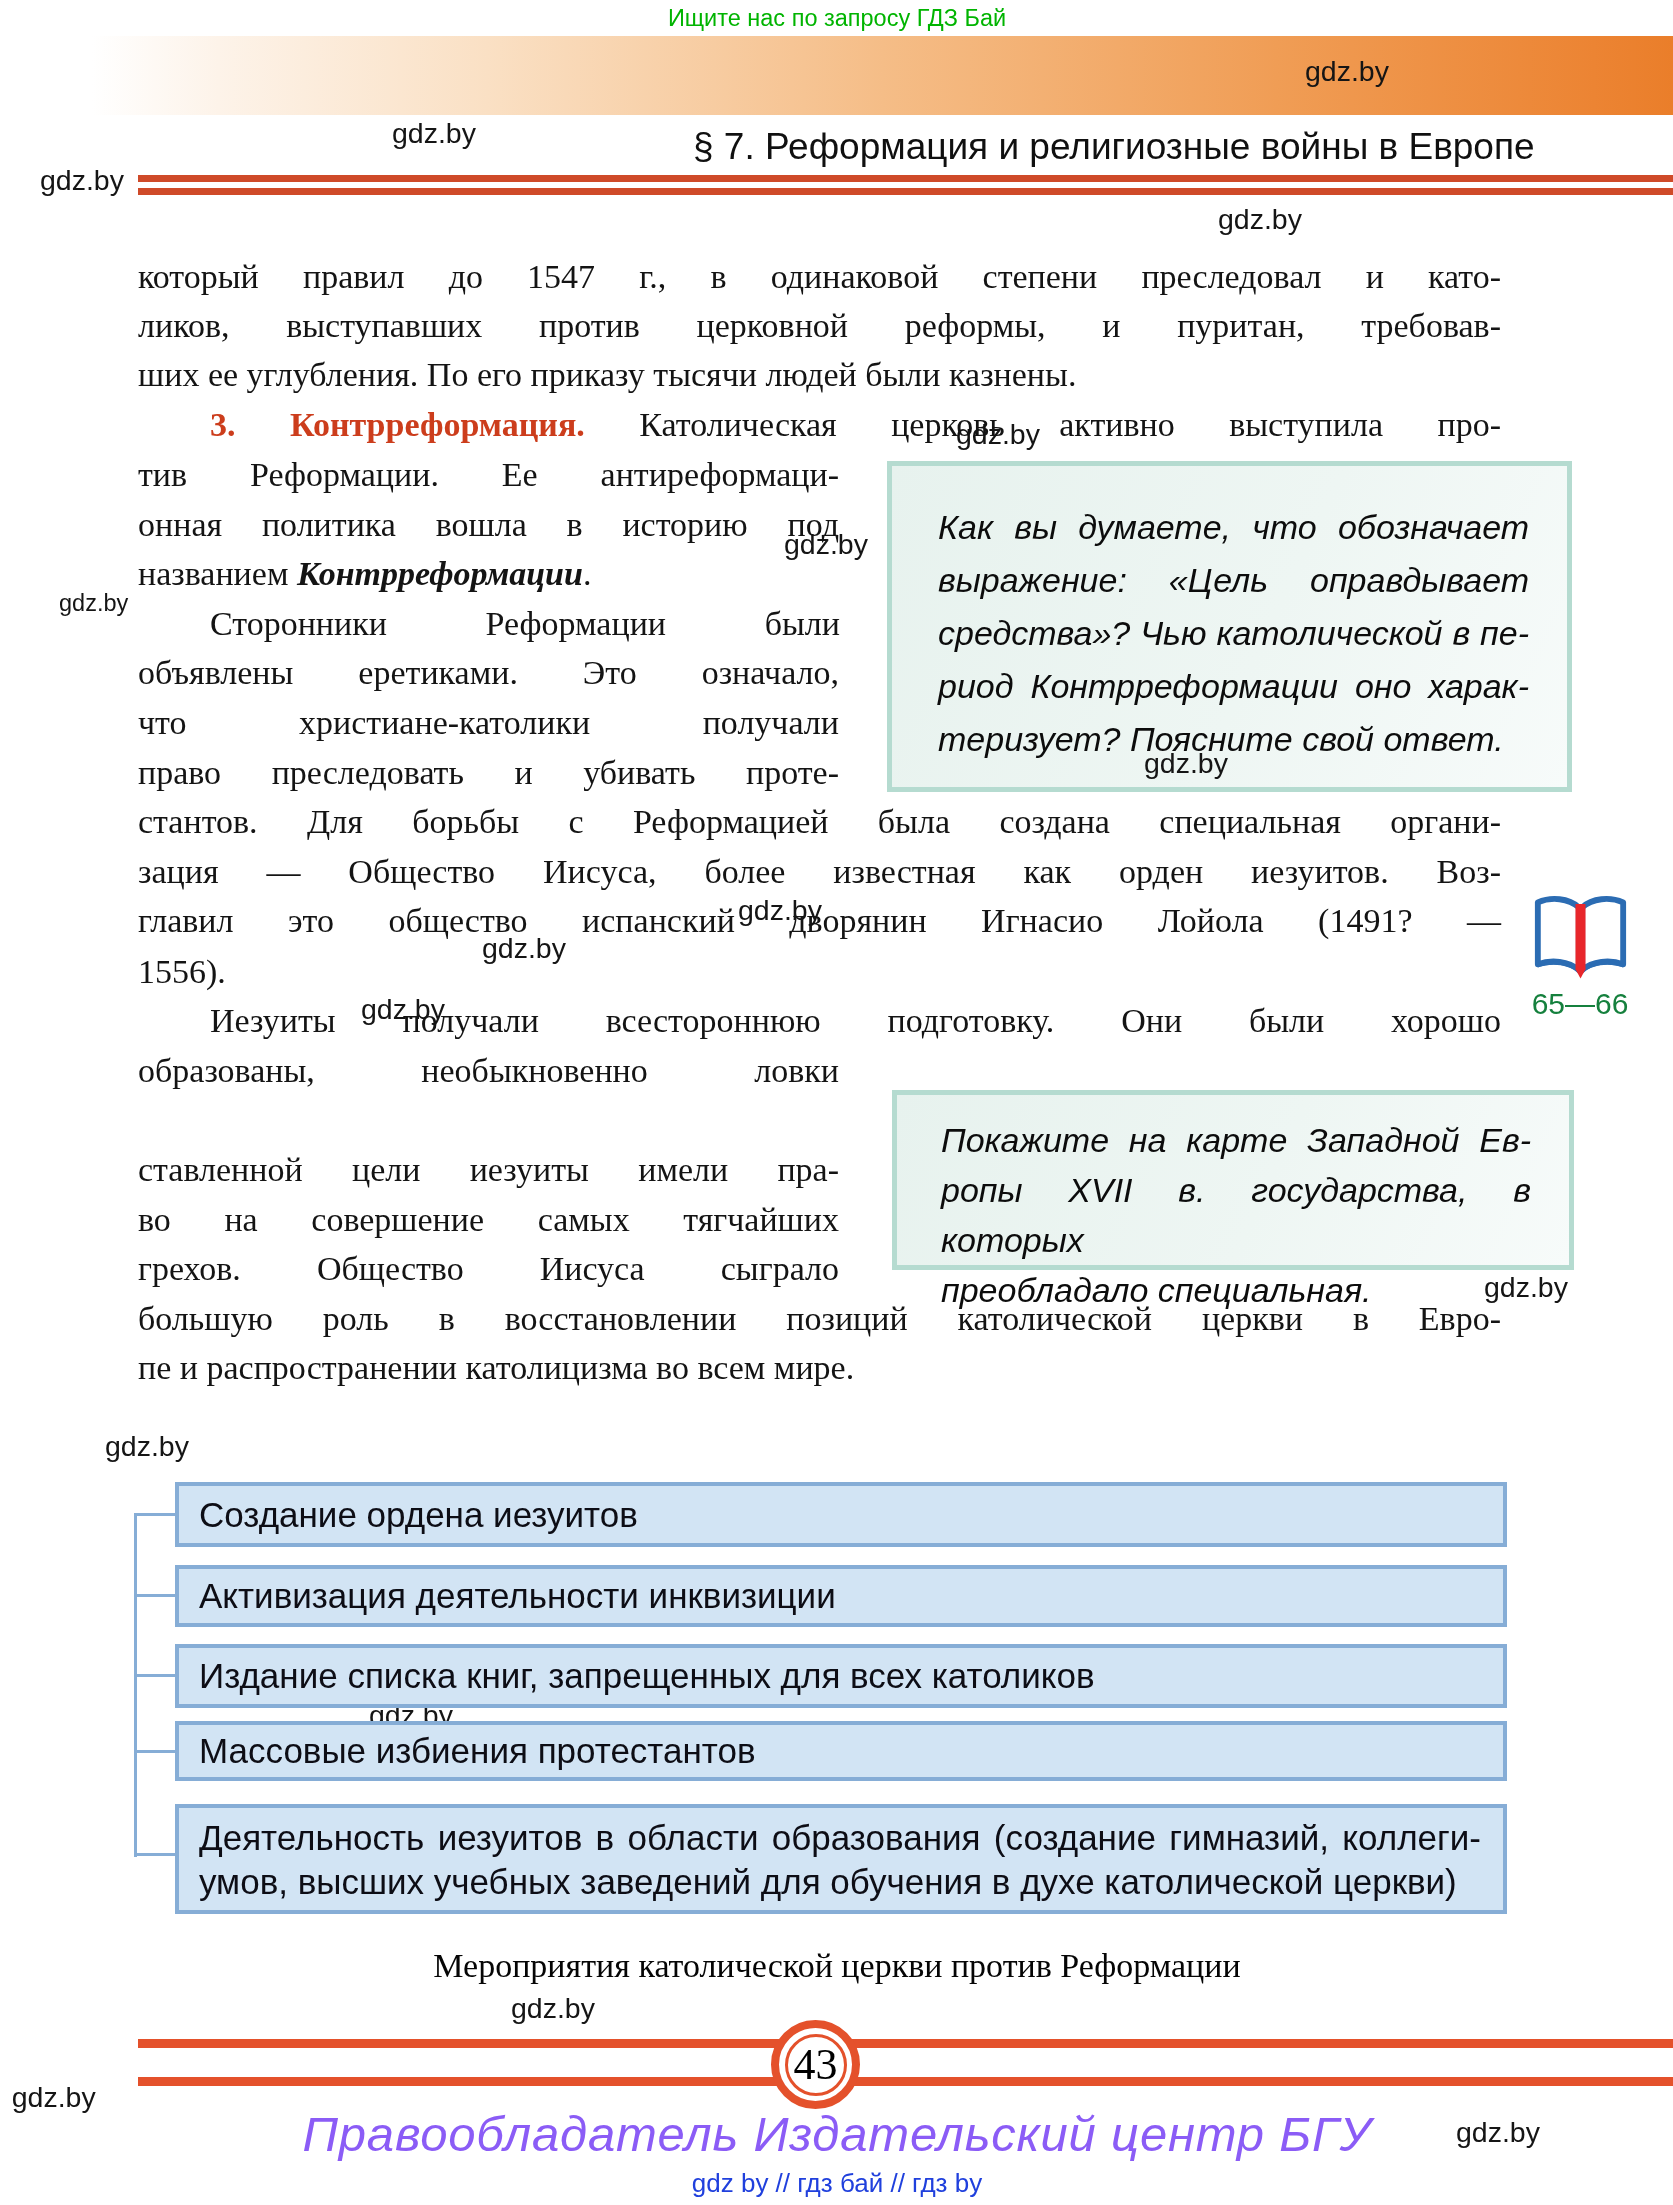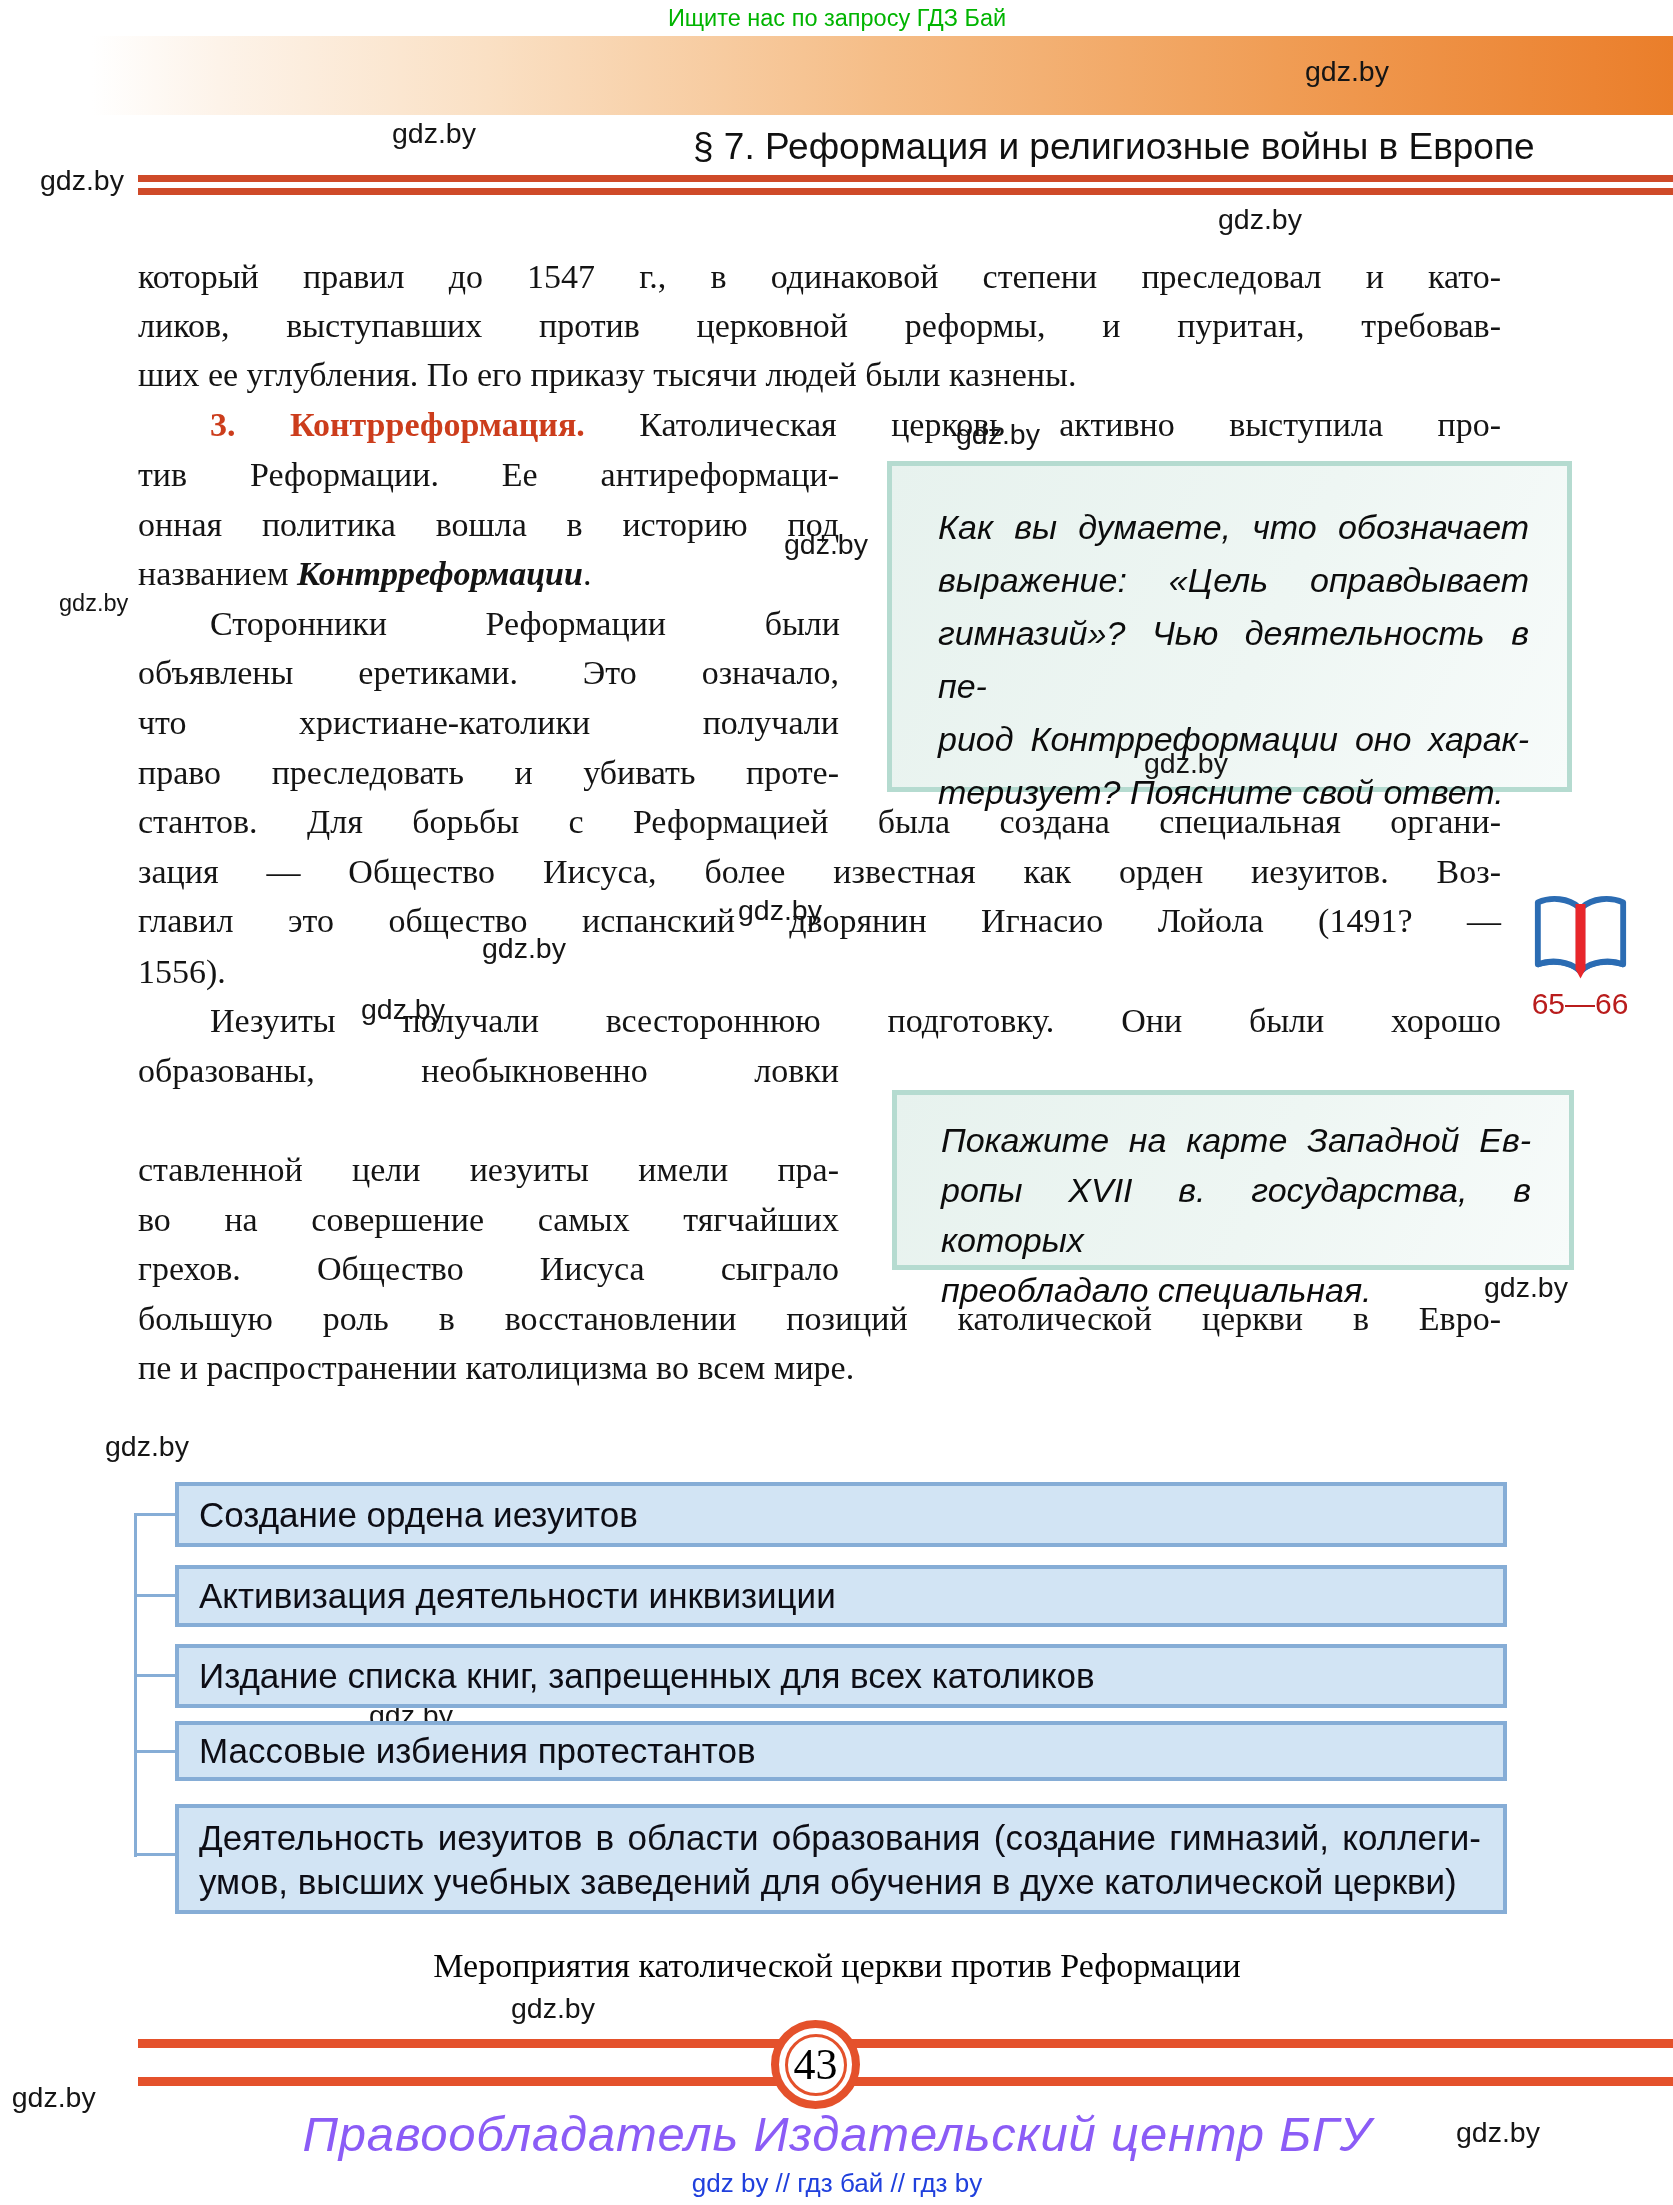--- a/index.html
+++ b/index.html
@@ -21,21 +21,21 @@
   .indn{left:210px;width:630px;}
   .just{white-space:normal;text-align:justify;text-align-last:justify;}
   .hnum{color:#cc3d1c;font-weight:bold;}
   .term{font-weight:bold;font-style:italic;}
   .sidebox{position:absolute;box-sizing:border-box;border:5px solid #b5dbd0;
            background:linear-gradient(115deg,#e7f2ee 0%,#eef6f3 55%,#f7fbfa 100%);}
   .sb-line{font-style:italic;font-size:34px;line-height:53px;color:#0c0c0c;
            text-align:justify;text-align-last:justify;white-space:normal;}
   .sb-line.last{text-align-last:left;}
   .bookref{position:absolute;left:1528px;top:894px;width:104px;text-align:center;}
-  .bookref .pages{margin-top:3.4px;font-size:30px;color:#b91c1c;}
+  .bookref .pages{margin-top:3.4px;font-size:30px;color:#15803d;}
   .dbox{position:absolute;left:175px;width:1332px;box-sizing:border-box;
         background:#d2e4f4;border:4.2px solid #86add6;display:flex;align-items:center;
         font-size:35px;color:#0d0d15;padding:0 20px;}
   .dbox.multi{display:block;padding:7.5px 22px 0 20px;line-height:44px;
         text-align:justify;font-size:35px;}
   .bracket-v{position:absolute;left:134px;width:3.4px;background:#86add6;}
   .bracket-h{position:absolute;left:134px;width:41px;height:3.4px;background:#86add6;}
   .caption{position:absolute;left:0;top:1947px;width:1674px;text-align:center;
            font-family:"Liberation Serif","DejaVu Serif",serif;font-size:34px;color:#050505;}
   .botrule{position:absolute;left:138px;width:1535px;height:9.2px;background:#e4512b;}
@@ -107,21 +107,21 @@
   <div class="bl narrow just" style="top:1046px;">образованы, необыкновенно ловки</div>
   <div class="bl narrow just" style="top:1145px;">ставленной цели иезуиты имели пра-</div>
   <div class="bl narrow just" style="top:1195px;">во на совершение самых тягчайших</div>
   <div class="bl narrow just" style="top:1244px;">грехов. Общество Иисуса сыграло</div>
   <div class="bl full just" style="top:1294px;">большую роль в восстановлении позиций католической церкви в Евро-</div>
   <div class="bl full" style="top:1343px;">пе и распространении католицизма во всем мире.</div>
 
   <div class="sidebox" style="left:887px;top:461px;width:685px;height:331px;padding:35px 38px 0 46px;">
     <div class="sb-line">Как вы думаете, что обозначает</div>
     <div class="sb-line">выражение: «Цель оправдывает</div>
-    <div class="sb-line">гимназий»? Чью деятельность в пе-</div>
+    <div class="sb-line">средства»? Чью католической в пе-</div>
     <div class="sb-line">риод Контрреформации оно харак-</div>
     <div class="sb-line last">теризует? Поясните свой ответ.</div>
     <span class="wm" style="left:252px;top:281px;">gdz.by</span>
   </div>
 
   <div class="bookref">
     <span>
       <svg width="101" height="87" viewBox="0 0 120 104">
         <path d="M58 16 C46 5 25 3 9 10 L9 84 C25 78 46 80 58 91 Z" fill="#ffffff" stroke="#2b6cb3" stroke-width="7" stroke-linejoin="round"></path>
         <path d="M62 16 C74 5 95 3 111 10 L111 84 C95 78 74 80 62 91 Z" fill="#ffffff" stroke="#2b6cb3" stroke-width="7" stroke-linejoin="round"></path>

